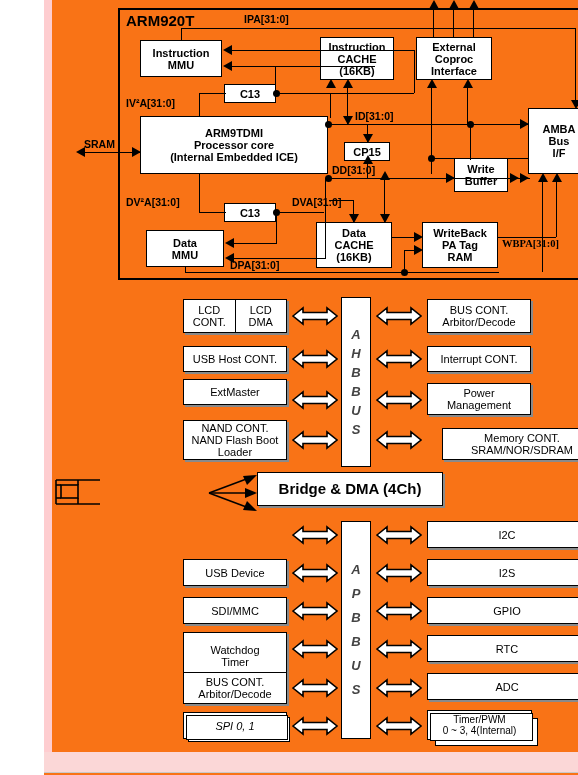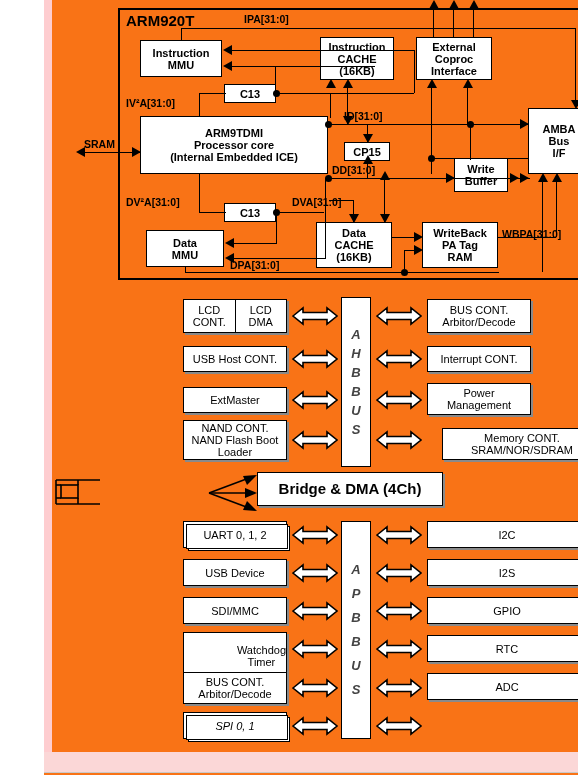--- a/index.html
+++ b/index.html
@@ -167,21 +167,21 @@
   <div class="ar ar-u" style="left:282px;top:79px;"></div>
   <div class="dot" style="left:229px;top:90px;"></div>
 
   <div class="v" style="left:155px;top:93px;height:23px;"></div>
   <div class="h" style="left:155px;top:93px;width:27px;"></div>
   <div class="lbl bold" style="left:82px;top:97px;">IV²A[31:0]</div>
 
   <div class="h" style="left:284px;top:124px;width:200px;"></div>
   <div class="dot" style="left:281px;top:121px;"></div>
   <div class="ar ar-r" style="left:476px;top:119px;"></div>
-  <div class="lbl bold" style="left:288px;top:110px;padding-left:12px;">ID[31:0]</div>
+  <div class="lbl bold" style="left:299px;top:110px;padding-left:12px;">ID[31:0]</div>
 
   <div class="v" style="left:303px;top:86px;height:38px;"></div>
   <div class="ar ar-u" style="left:299px;top:79px;"></div>
   <div class="ar ar-d" style="left:299px;top:116px;"></div>
 
   <div class="v" style="left:323px;top:124px;height:18px;"></div>
   <div class="ar ar-d" style="left:319px;top:134px;"></div>
 
   <div class="v" style="left:387px;top:124px;height:50px;"></div>
   <div class="ar ar-u" style="left:383px;top:79px;"></div>
@@ -248,21 +248,21 @@
   <div class="v" style="left:360px;top:250px;height:22px;"></div>
   <div class="h" style="left:360px;top:250px;width:16px;"></div>
   <div class="ar ar-r" style="left:370px;top:245px;"></div>
 
   <div class="h" style="left:348px;top:237px;width:28px;"></div>
   <div class="ar ar-r" style="left:370px;top:232px;"></div>
 
   <div class="h" style="left:454px;top:237px;width:58px;"></div>
   <div class="v" style="left:512px;top:180px;height:57px;"></div>
   <div class="ar ar-u" style="left:508px;top:173px;"></div>
-  <div class="lbl bold" style="left:458px;top:228px;">WBPA[31:0]</div>
+  <div class="lbl bold" style="left:458px;top:238px;font-family:Liberation Serif, serif;">WBPA[31:0]</div>
   <div class="v" style="left:498px;top:180px;height:92px;"></div>
   <div class="ar ar-u" style="left:494px;top:173px;"></div>
 
   <div class="box" style="left:297px;top:297px;width:30px;height:170px;">
     <div style="display:flex;flex-direction:column;gap:7px;font-style:italic;font-size:13px;font-weight:bold;color:#444;">
       <span>A</span>
       <span>H</span>
       <span>B</span>
       <span>B</span>
       <span>U</span>
@@ -272,21 +272,21 @@
 
   <div class="box thin shadow" style="left:139px;top:299px;width:104px;height:34px;padding:0;">
     <div style="flex:1;height:100%;display:flex;align-items:center;justify-content:center;border-right:1.4px solid #000;white-space:pre-line;">LCD
 CONT.</div>
     <div style="flex:1;height:100%;display:flex;align-items:center;justify-content:center;white-space:pre-line;">LCD
 DMA</div>
   </div>
   <div class="box thin shadow" style="left:139px;top:346px;width:104px;height:26px;">
     <span style="white-space:pre-line">USB Host CONT.</span>
   </div>
-  <div class="box thin shadow" style="left:139px;top:387px;width:104px;height:26px;text-align:right;">
+  <div class="box thin shadow" style="left:139px;top:379px;width:104px;height:26px;text-align:right;">
     <span style="white-space:pre-line">ExtMaster</span>
   </div>
   <div class="box thin shadow" style="left:139px;top:420px;width:104px;height:40px;">
     <span style="white-space:pre-line">NAND CONT.
 NAND Flash Boot
 Loader</span>
   </div>
 
   <div class="box thin shadow" style="left:383px;top:299px;width:104px;height:34px;">
     <span style="white-space:pre-line">BUS CONT.
@@ -356,30 +356,27 @@
     <div style="display:flex;flex-direction:column;gap:12px;font-style:italic;font-size:13px;font-weight:bold;color:#444;">
       <span>A</span>
       <span>P</span>
       <span>B</span>
       <span>B</span>
       <span>U</span>
       <span>S</span>
     </div>
   </div>
 
-  <div class="box thin stack" style="left:139px;top:521px;width:104px;height:27px;">
-    <span style="white-space:pre-line">UART 0, 1, 2</span>
-  </div>
   <div class="box thin shadow" style="left:139px;top:559px;width:104px;height:27px;">
     <span style="white-space:pre-line">USB Device</span>
   </div>
   <div class="box thin shadow" style="left:139px;top:597px;width:104px;height:27px;">
     <span style="white-space:pre-line">SDI/MMC</span>
   </div>
-  <div class="box thin shadow" style="left:139px;top:632px;width:104px;height:48px;justify-content:flex-end;">
+  <div class="box thin shadow" style="left:139px;top:632px;width:104px;height:48px;">
     <span style="white-space:pre-line">Watchdog
 Timer</span>
   </div>
   <div class="box thin shadow" style="left:139px;top:672px;width:104px;height:32px;">
     <span style="white-space:pre-line">BUS CONT.
 Arbitor/Decode</span>
   </div>
   <div class="box thin stack" style="left:139px;top:712px;width:104px;height:27px;font-style:italic;">
     <span style="white-space:pre-line">SPI 0, 1</span>
   </div>
@@ -392,20 +389,24 @@
   </div>
   <div class="box thin shadow" style="left:383px;top:597px;width:160px;height:27px;">
     <span style="white-space:pre-line">GPIO</span>
   </div>
   <div class="box thin shadow" style="left:383px;top:635px;width:160px;height:27px;">
     <span style="white-space:pre-line">RTC</span>
   </div>
   <div class="box thin shadow" style="left:383px;top:673px;width:160px;height:27px;">
     <span style="white-space:pre-line">ADC</span>
   </div>
+  <div class="box thin stack stack3" style="left:383px;top:710px;width:105px;height:30px;">
+    <span style="white-space:pre-line;font-size:10px;line-height:11px;">Timer/PWM
+0 ~ 3, 4(Internal)</span>
+  </div>
 
   <svg class="bidir" style="left:249px;top:525px;" width="44" height="20">
       <polygon points="0,10 10,2 10,6.5 34,6.5 34,2 44,10 34,18 34,13.5 10,13.5 10,18"></polygon>
     </svg>
   <svg class="bidir" style="left:249px;top:563px;" width="44" height="20">
       <polygon points="0,10 10,2 10,6.5 34,6.5 34,2 44,10 34,18 34,13.5 10,13.5 10,18"></polygon>
     </svg>
   <svg class="bidir" style="left:249px;top:601px;" width="44" height="20">
       <polygon points="0,10 10,2 10,6.5 34,6.5 34,2 44,10 34,18 34,13.5 10,13.5 10,18"></polygon>
     </svg>

